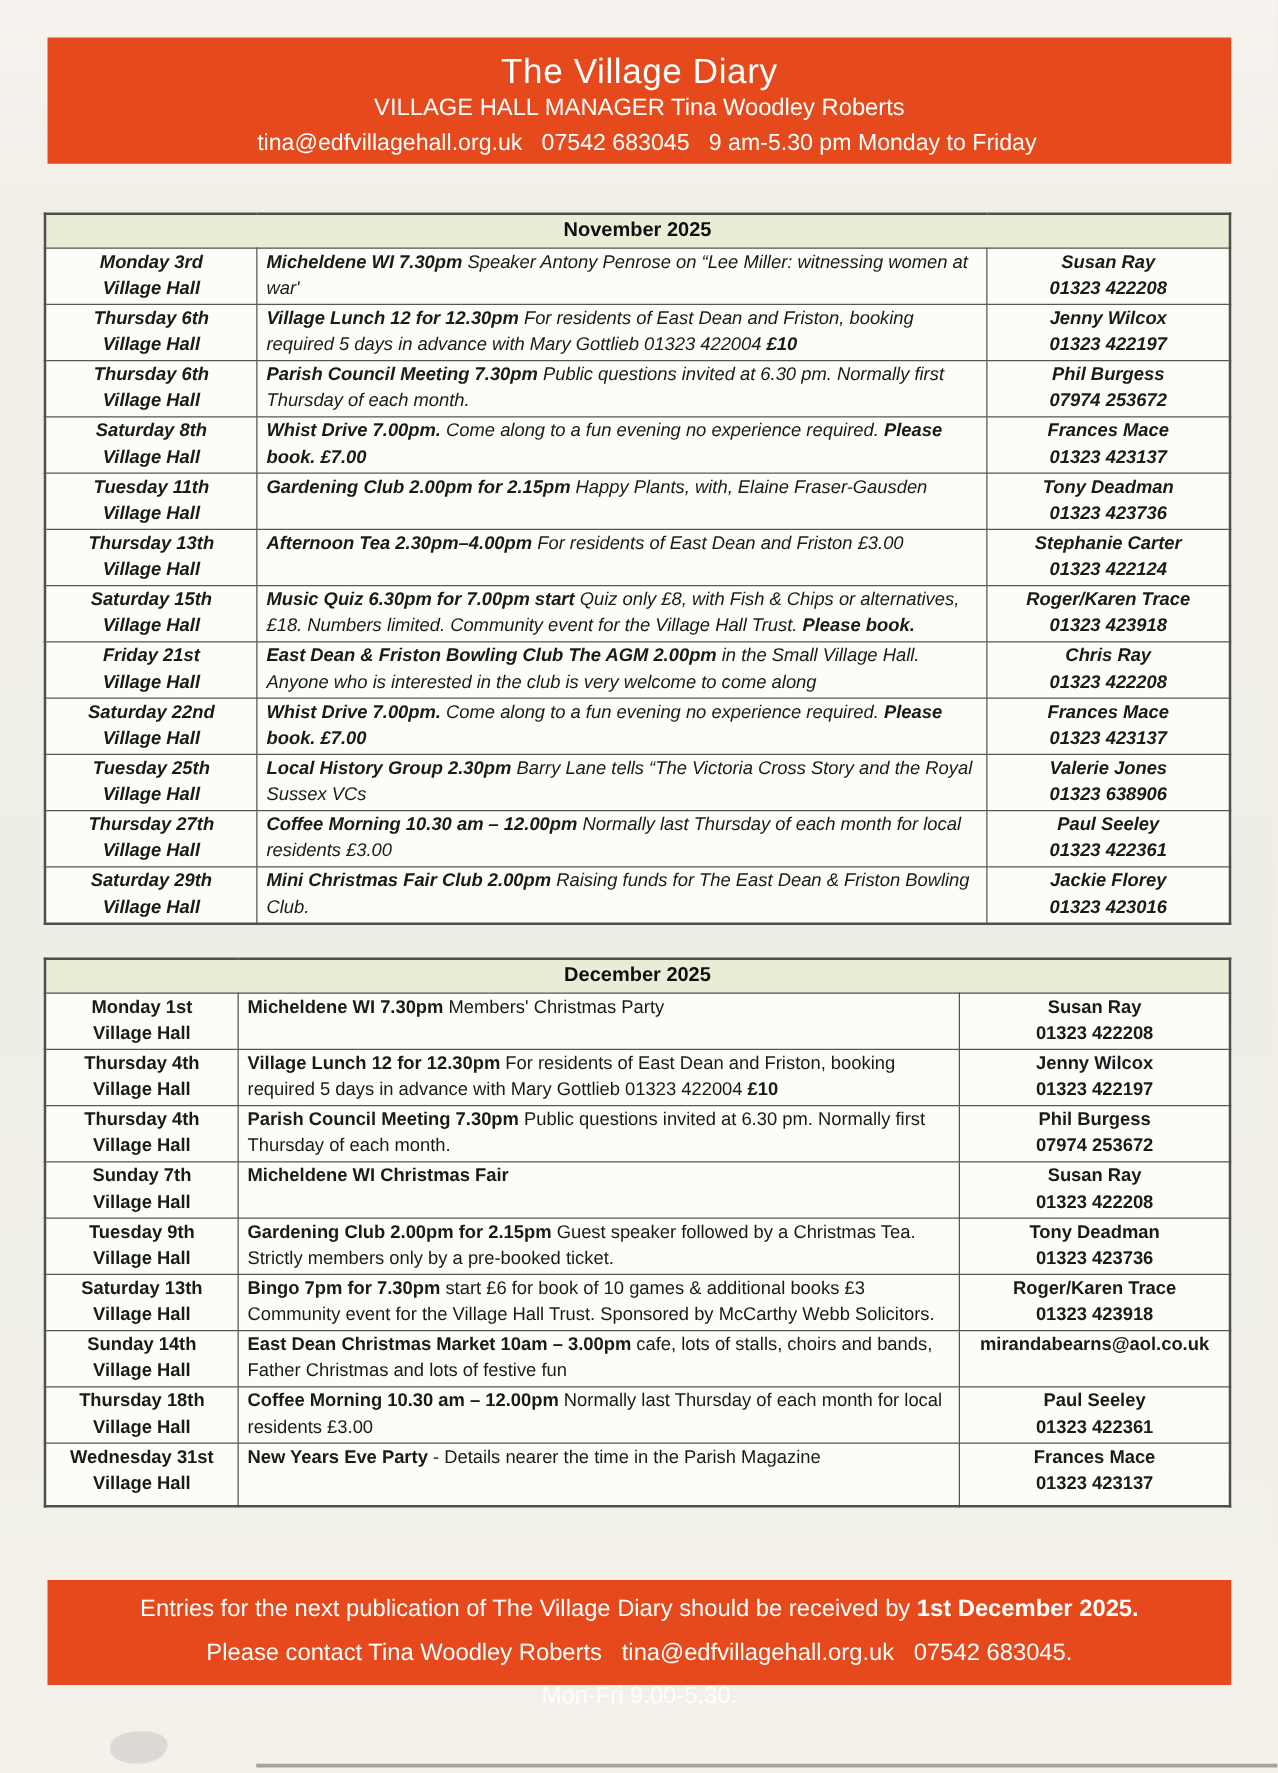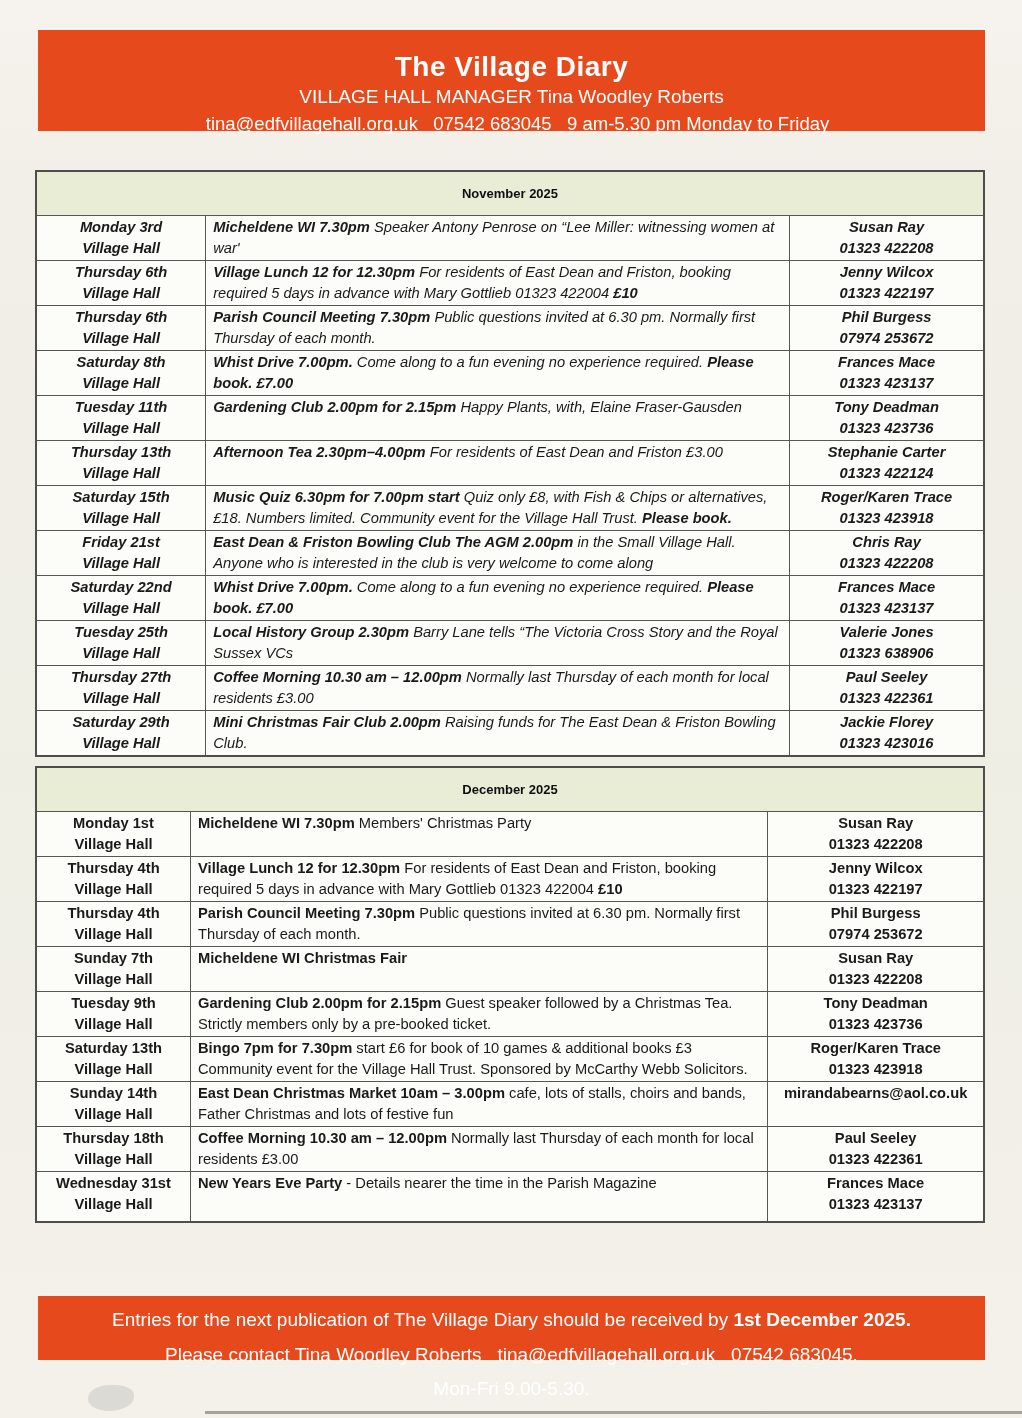--- a/index.html
+++ b/index.html
@@ -15,40 +15,40 @@
   body::before{
     content:"";position:absolute;inset:0;
     background:linear-gradient(180deg,#f6f3ee 0%,#f1efe8 12%,#efeee5 55%,#f3f1ea 100%);
     pointer-events:none;
   }
   .banner{
     position:absolute;left:38px;width:947px;
     background:#e64a1c;color:#fff;text-align:center;
   }
   .banner-top{top:30px;height:101px;}
-  .banner-top .t1{font-size:28px;font-weight:bold;padding-top:21px;letter-spacing:.5px;}
+  .banner-top .t1{font-size:28px;font-weight:normal;padding-top:11px;letter-spacing:.5px;}
   .banner-top .t2{font-size:19px;margin-top:3px;}
   .banner-top .t3{font-size:18.5px;margin-top:5px;padding-left:12px;}
-  .banner-bottom{top:1264px;height:64px;font-size:19px;margin-top:32px;}
+  .banner-bottom{top:1264px;height:84px;font-size:19px;}
   .banner-bottom .fline{margin-top:9px;line-height:1.35;}
   .banner-bottom .fline:first-child{margin-top:11px;}
 
   table.diary{
     position:absolute;left:35px;width:950px;
     border-collapse:collapse;
     background:#fcfcf8;
     border:2px solid #4e4e4a;
   }
   .table-nov{top:170px;}
   .table-dec{top:766px;}
   table.diary th, table.diary td{border:1px solid #565652;}
   .month-header{
     background:#eaedd6;
-    font-size:13px;font-weight:bold;text-align:center;
-    padding:14px 0;color:#101010;
+    font-size:16px;font-weight:bold;text-align:center;
+    padding:4px 0;color:#101010;
   }
   table.diary td{
     font-size:14.7px;line-height:1.43;
     vertical-align:top;padding:1px 7px;
   }
   .date-cell{text-align:center;font-weight:bold;}
   .contact-cell{text-align:center;font-weight:bold;padding:1px 3px;}
   .desc-cell b{font-weight:bold;}
   .table-nov tbody tr{height:42.8px;font-style:italic;}
   .table-dec tbody tr{height:43.5px;}

